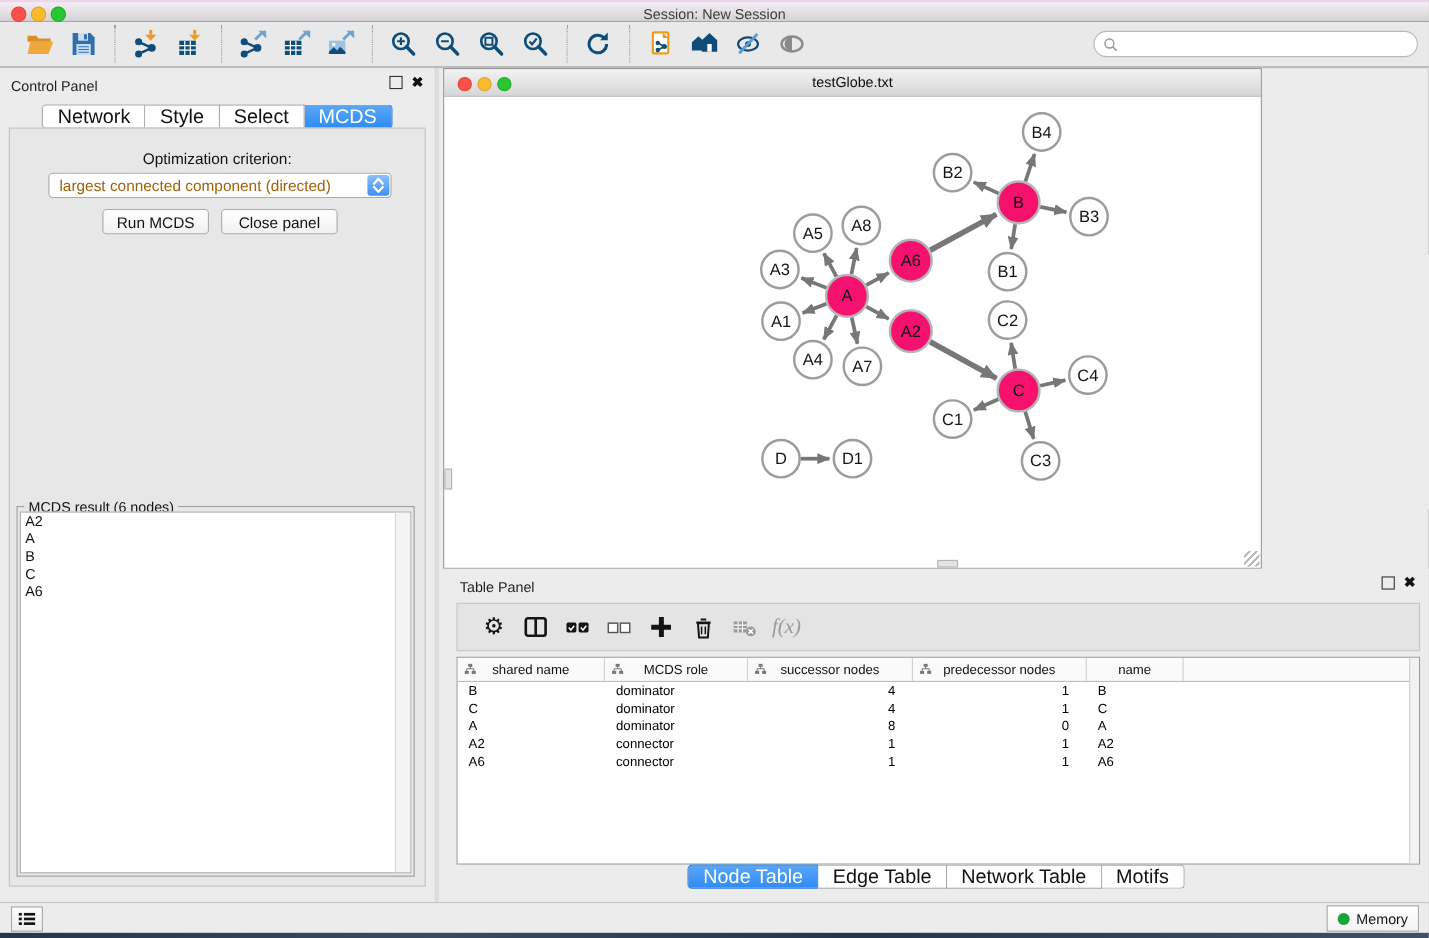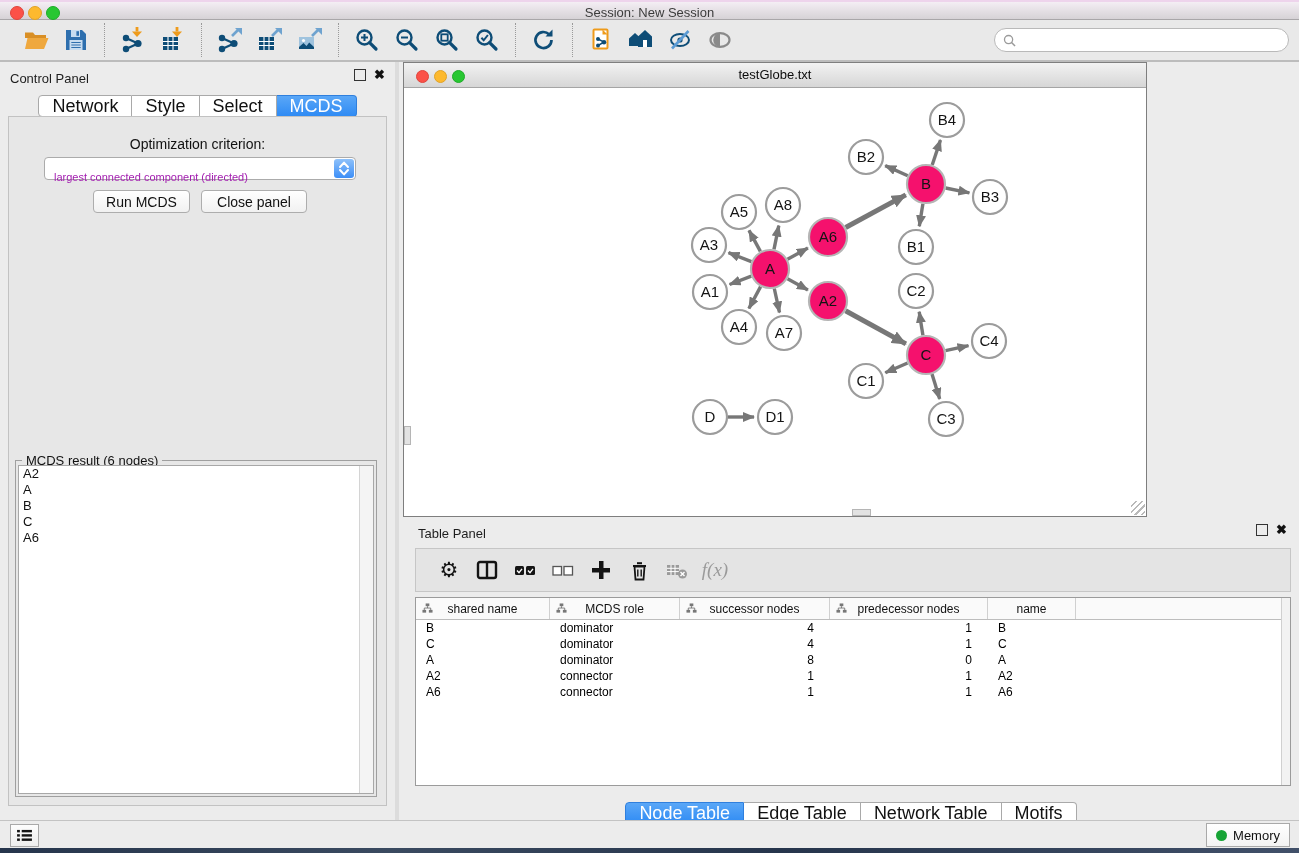--- a/index.html
+++ b/index.html
@@ -44,21 +44,21 @@
   .tab:first-child{border-left:1px solid #a9a9a9;border-radius:4px 0 0 4px;}
   .tab:last-child{border-radius:0 4px 4px 0;}
   .tab.active{background:linear-gradient(#5aa7f7,#2f8bf4);border-color:#2f7fdd;color:#fff;}
   .cp-body{position:absolute;left:8px;right:8px;top:54px;bottom:14px;
     background:#e7e7e7;border:1px solid #c2c2c2;}
   .opt-label{position:absolute;left:0;right:0;top:19px;text-align:center;
     font-size:14px;color:#111;}
   .dropdown{position:absolute;left:35px;top:40px;width:312px;height:23px;
     background:#fff;border:1px solid #ababab;border-radius:4px;cursor:pointer;
     box-sizing:border-box;}
-  .dropdown .val{position:absolute;left:9px;top:13px;font-size:11px;color:#a21caf;}
+  .dropdown .val{position:absolute;left:9px;top:3px;font-size:14px;color:#a16207;}
   .dropdown .stepper{position:absolute;right:1px;top:1px;width:20px;height:19px;
     border-radius:3px;background:linear-gradient(#8ec1fa,#3c8ef7);}
   .dropdown .stepper svg{width:20px;height:19px;}
   .btn{position:absolute;height:23px;background:linear-gradient(#ffffff,#f1f1f1);
     border:1px solid #adadad;border-radius:4px;font-size:14px;color:#111;
     font-family:"Liberation Sans",sans-serif;cursor:pointer;}
   #run-btn{left:84px;top:73px;width:97px;}
   #closep-btn{left:192px;top:73px;width:106px;}
   .groupbox{position:absolute;left:6px;right:9px;top:343px;bottom:8px;
     border:1px solid #9f9f9f;}
@@ -105,21 +105,21 @@
   .thead{display:flex;height:21px;border-bottom:1px solid #bdbdbd;background:#fafafa;}
   .th{position:relative;display:flex;align-items:center;justify-content:center;
     font-size:12px;color:#111;border-right:1px solid #d0d0d0;box-sizing:border-box;
     cursor:pointer;}
   .th .tree{position:absolute;left:6px;top:5px;}
   .trow{display:flex;height:16px;}
   .td{font-size:12px;color:#000;box-sizing:border-box;line-height:16px;
     white-space:nowrap;overflow:hidden;}
   .vscroll{position:absolute;right:0;top:0;bottom:0;width:8px;background:#f2f2f2;
     border-left:1px solid #d0d0d0;}
-  .tp-tabs{position:absolute;left:0;right:0;top:269px;display:flex;justify-content:center;margin-top:16px;}
+  .tp-tabs{position:absolute;left:0;right:0;top:269px;display:flex;justify-content:center;}
   
   .status-bar{position:absolute;left:0;top:820px;width:100%;height:28px;
     background:#ececec;border-top:1px solid #c3c3c3;box-sizing:border-box;}
   .list-btn{position:absolute;left:10px;top:3px;width:27px;height:21px;
     background:linear-gradient(#fdfdfd,#eeeeee);border:1px solid #a9a9a9;
     display:flex;align-items:center;justify-content:center;cursor:pointer;}
   .memory-btn{position:absolute;right:9px;top:2px;height:22px;
     background:linear-gradient(#ffffff,#f3f3f3);border:1px solid #a9a9a9;
     display:flex;align-items:center;padding:0 9px;cursor:pointer;}
   .memdot{width:11px;height:11px;border-radius:50%;background:#17a436;margin-right:6px;}

